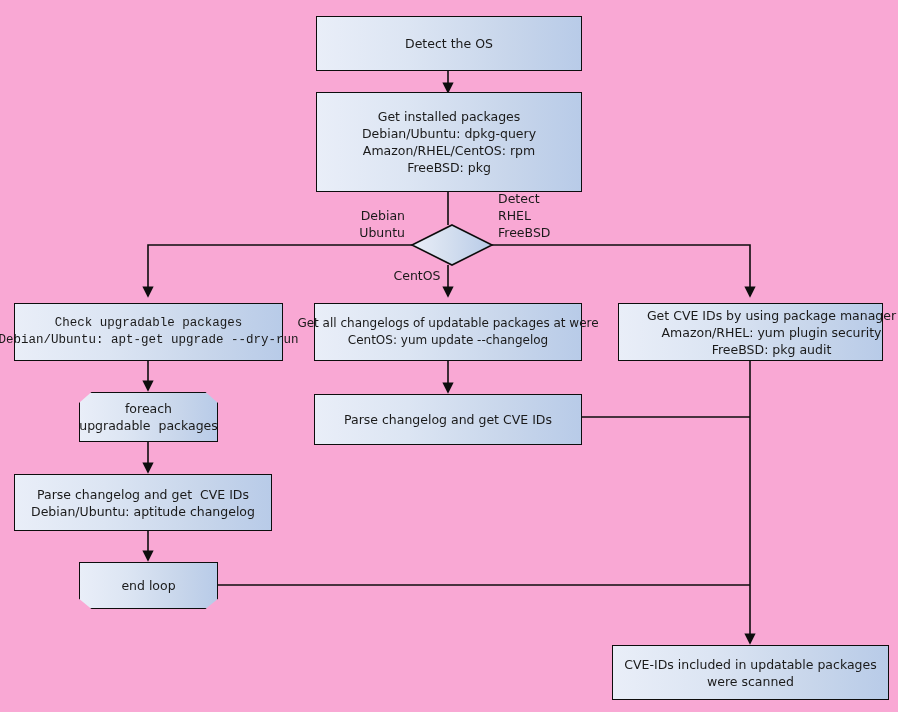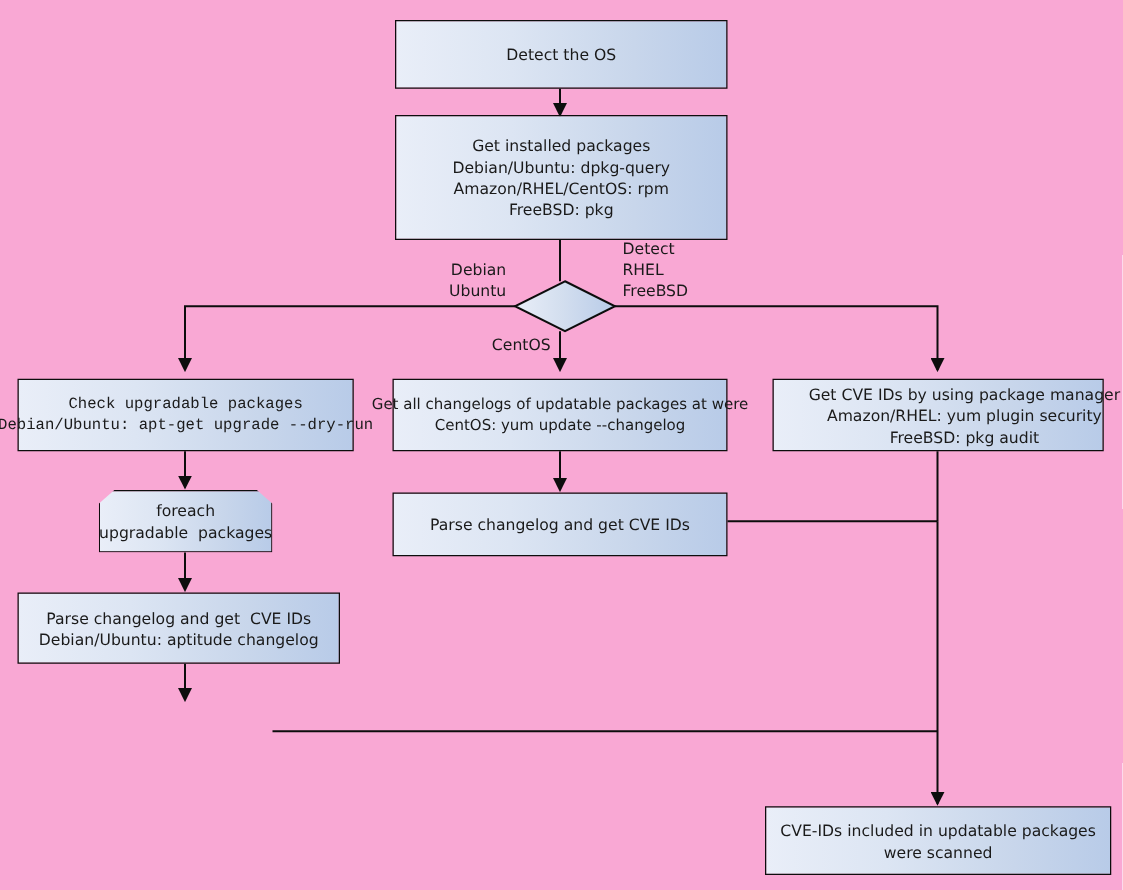--- a/index.html
+++ b/index.html
@@ -166,19 +166,22 @@
 
   <div class="node proc" style="left:14px; top:474px; width:258px; height:57px;">
     <span>Parse changelog and get  CVE IDs
 Debian/Ubuntu: aptitude changelog</span>
   </div>
 
   <div class="node proc" style="left:314px; top:394px; width:268px; height:51px;">
     <span>Parse changelog and get CVE IDs</span>
   </div>
 
+  <div class="node loop-end" style="left:79px; top:562px; width:139px; height:47px;">
+    <span>end loop</span>
+  </div>
 
   <div class="node proc" style="left:612px; top:645px; width:277px; height:55px;">
     <span>CVE-IDs included in updatable packages
 were scanned</span>
   </div>
 
 </div>
 
 </body></html>

